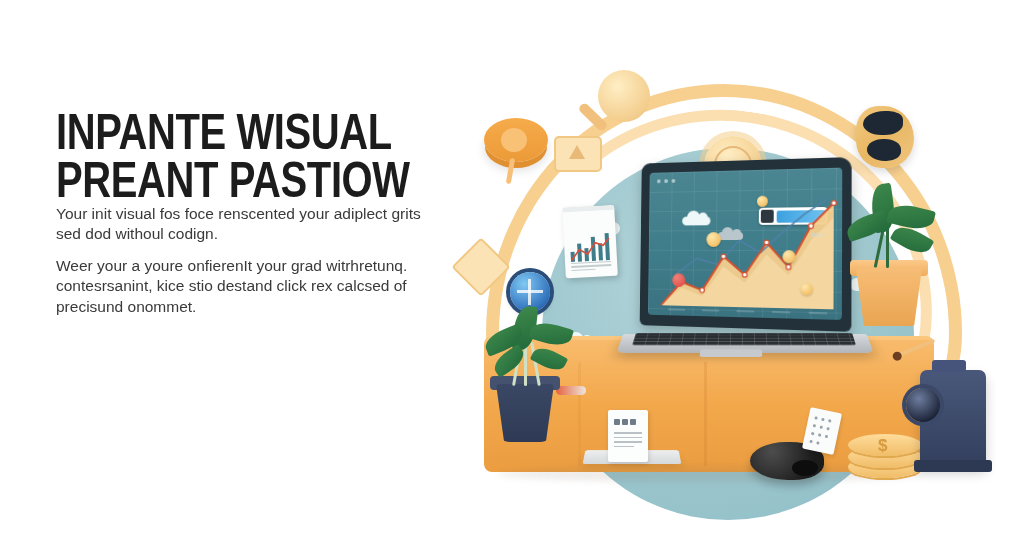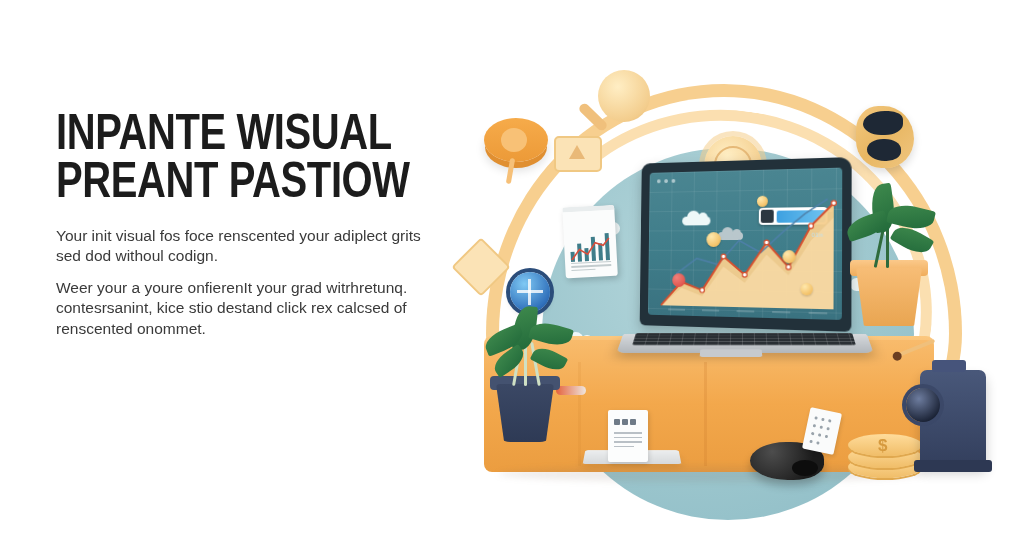--- a/index.html
+++ b/index.html
@@ -286,23 +286,23 @@
 <body>
 
 <div class="hero">
 
   <div class="copy">
     <h1 class="headline">
       <span>INPANTE  WISUAL</span>
       <span class="l2">PREANT PASTIOW</span>
     </h1>
 
-    <div class="body" style="margin-top:22px;">
+    <div class="body" style="">
       <p>Your init visual fos foce renscented your adiplect grits sed dod withoul codign.</p>
-      <p>Weer your a youre onfierenIt your grad witrhretunq. contesrsanint, kice stio destand click rex calcsed of renscented onommet.</p>
+      <p>Weer your a youre onfierenIt your grad witrhretunq. contesrsanint, kice stio destand click rex calcsed of precisund onommet.</p>
     </div>
 
   </div>
 
   <div class="art">
 
     <div class="arc"></div>
     <div class="arc2"></div>
     <div class="disc"></div>
 

